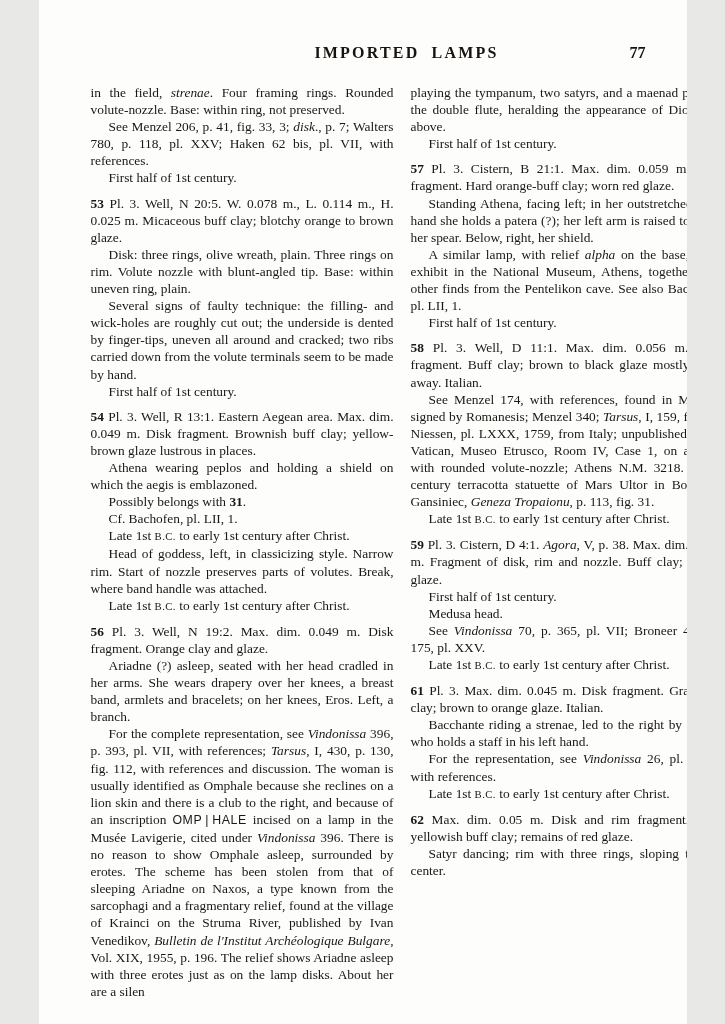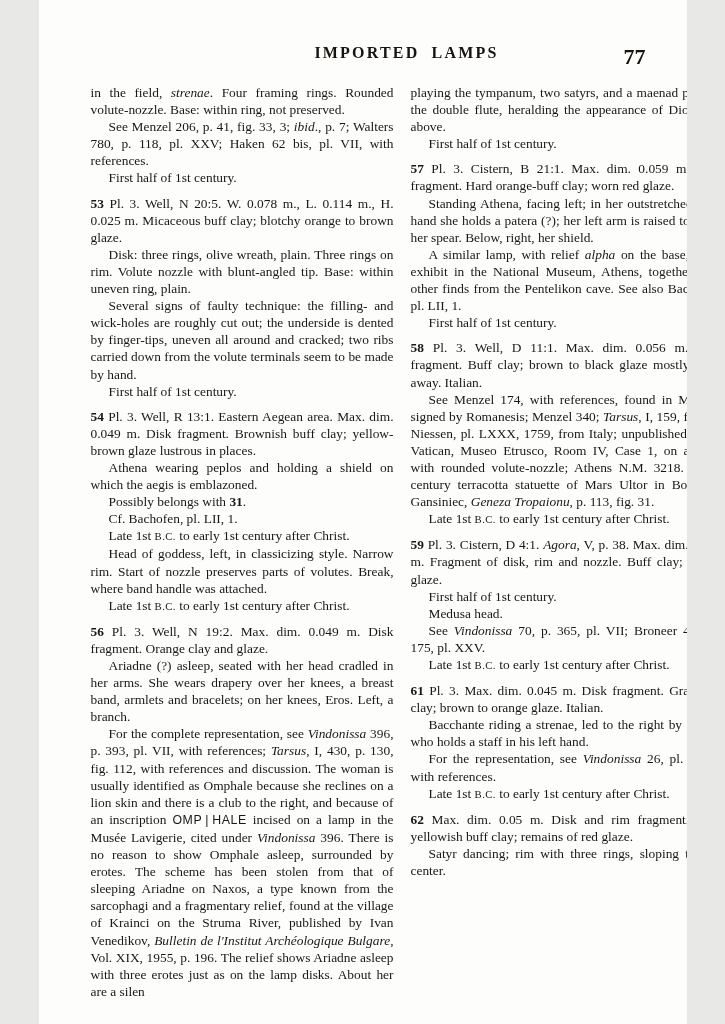--- a/index.html
+++ b/index.html
@@ -27,21 +27,21 @@
     font-size:16px;
     font-weight:700;
     letter-spacing:2.2px;
     word-spacing:6px;
     color:#17130e;
   }
   .page-num{
     position:absolute;
     top:44px;
     right:41px;
-    font-size:22px;
+    font-size:16px;
     font-weight:700;
     color:#17130e;
   }
   .col{
     position:absolute;
     top:84px;
     font-size:13.4px;
     line-height:17.1px;
     text-align:justify;
     color:#1b1712;
@@ -64,21 +64,21 @@
 <body>
 
 <div class="page">
   <div class="running-head">
     <span class="head-title">IMPORTED LAMPS</span>
   </div>
   <div class="page-num">77</div>
 
   <div class="col col-left">
       <p class="para cont"><span>in the field, </span><span class="seg-i">strenae</span><span>. Four framing rings. Rounded volute-nozzle. Base: within ring, not preserved.</span></p>
-      <p class="para ind"><span>See Menzel 206, p. 41, fig. 33, 3; </span><span class="seg-i">ibid</span><span>., p. 7; Walters 780, p. 118, pl. XXV; Haken 62 bis, pl. VII, with references.</span></p>
+      <p class="para ind"><span>See Menzel 206, p. 41, fig. 33, 3; </span><span class="seg-i">disk</span><span>., p. 7; Walters 780, p. 118, pl. XXV; Haken 62 bis, pl. VII, with references.</span></p>
       <p class="para ind"><span>First half of 1st century.</span></p>
       <p class="para entry"><span class="seg-b">53</span><span> Pl. 3. Well, N 20:5. W. 0.078 m., L. 0.114 m., H. 0.025 m. Micaceous buff clay; blotchy orange to brown glaze.</span></p>
       <p class="para ind"><span>Disk: three rings, olive wreath, plain. Three rings on rim. Volute nozzle with blunt-angled tip. Base: within uneven ring, plain.</span></p>
       <p class="para ind"><span>Several signs of faulty technique: the filling- and wick-holes are roughly cut out; the underside is dented by finger-tips, uneven all around and cracked; two ribs carried down from the volute terminals seem to be made by hand.</span></p>
       <p class="para ind"><span>First half of 1st century.</span></p>
       <p class="para entry"><span class="seg-b">54</span><span> Pl. 3. Well, R 13:1. Eastern Aegean area. Max. dim. 0.049 m. Disk fragment. Brownish buff clay; yellow-brown glaze lustrous in places.</span></p>
       <p class="para ind"><span>Athena wearing peplos and holding a shield on which the aegis is emblazoned.</span></p>
       <p class="para ind"><span>Possibly belongs with </span><span class="seg-b">31</span><span>.</span></p>
       <p class="para ind"><span>Cf. Bachofen, pl. LII, 1.</span></p>
       <p class="para ind"><span>Late 1st </span><span class="seg-sc">B.C.</span><span> to early 1st century after Christ.</span></p>

